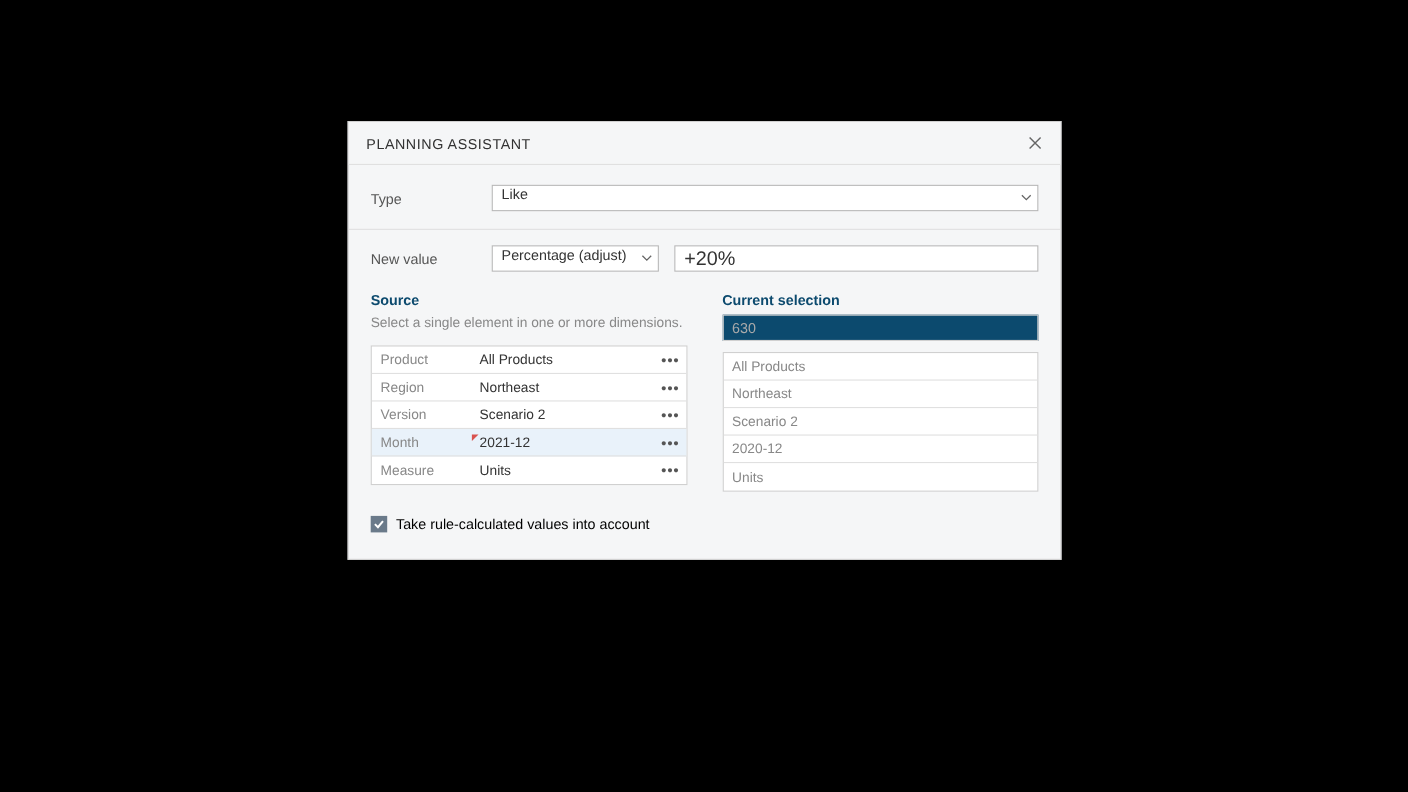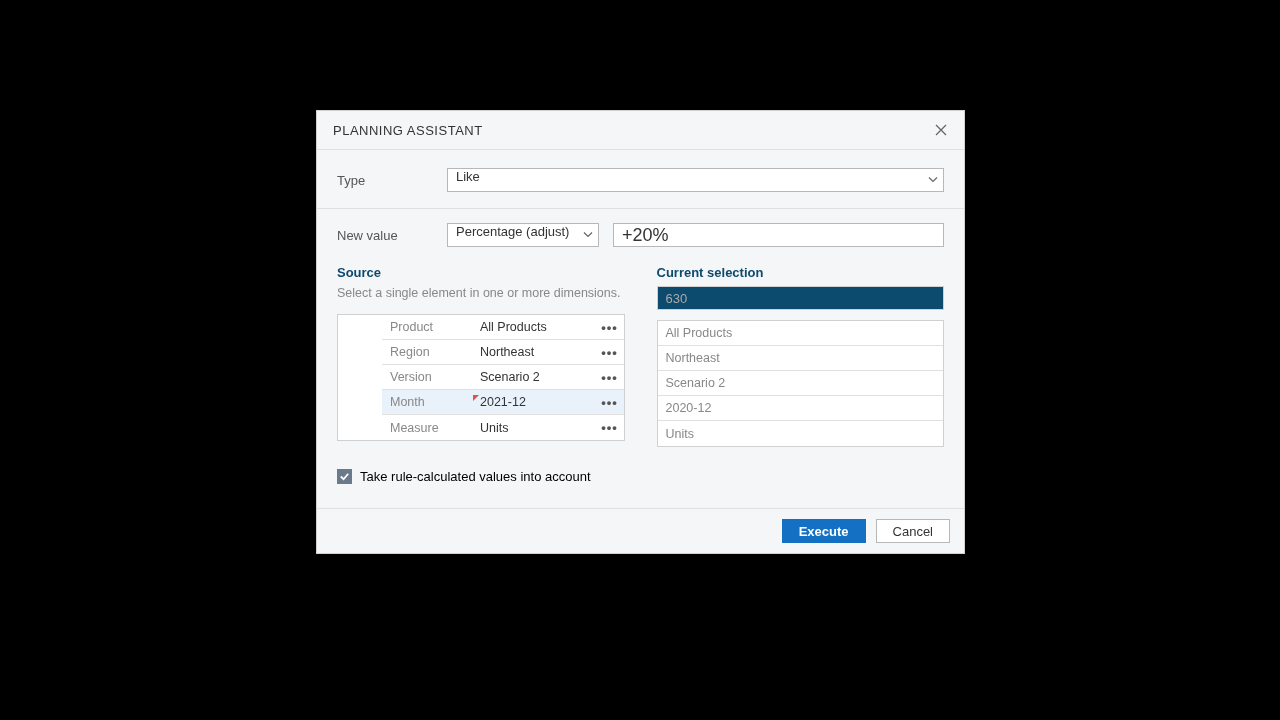--- a/index.html
+++ b/index.html
@@ -137,21 +137,20 @@
 .table {
   border: 1px solid #d0d0d0;
   background: #fff;
 }
 .table-row {
   display: flex;
   align-items: center;
   height: 25px;
   border-bottom: 1px solid #e0e0e0;
   position: relative;
-  margin-left: 44px;
 }
 .table-row:last-child { border-bottom: none; }
 .table-row.highlight { background: #e9f2fa; }
 .dim-col {
   width: 92px;
   padding-left: 8px;
   color: #888;
   font-size: 12.5px;
 }
 .val-col {
@@ -341,22 +340,14 @@
       <div class="checkbox">
         <svg viewBox="0 0 12 12">
             <path d="M2 6 L5 9 L10 3" stroke="#fff" stroke-width="2" fill="none"></path>
           </svg>
       </div>
       <span class="checkbox-label">Take rule-calculated values into account</span>
     </div>
 
   </div>
 
-  <div class="dialog-footer">
-    <div class="btn btn-primary">
-      <span>Execute</span>
-    </div>
-    <div class="btn">
-      <span>Cancel</span>
-    </div>
-  </div>
 
 </div>
 
 </body></html>

